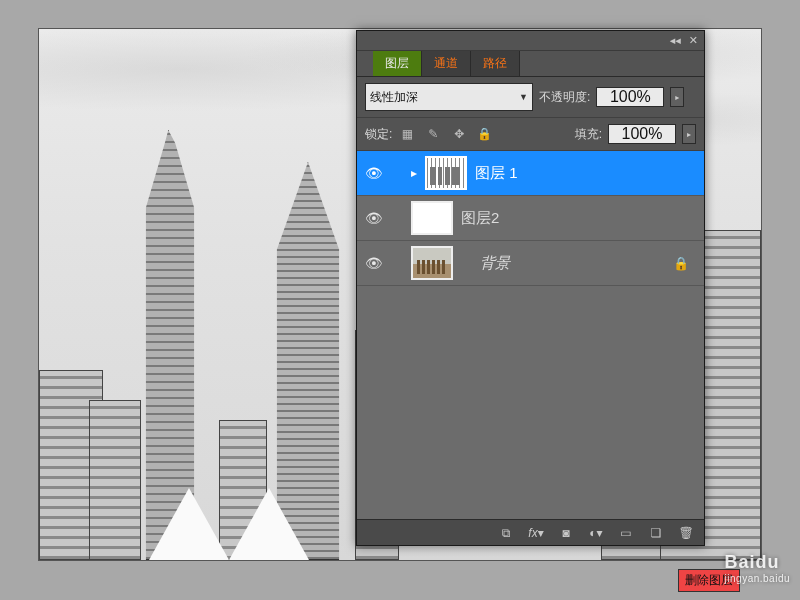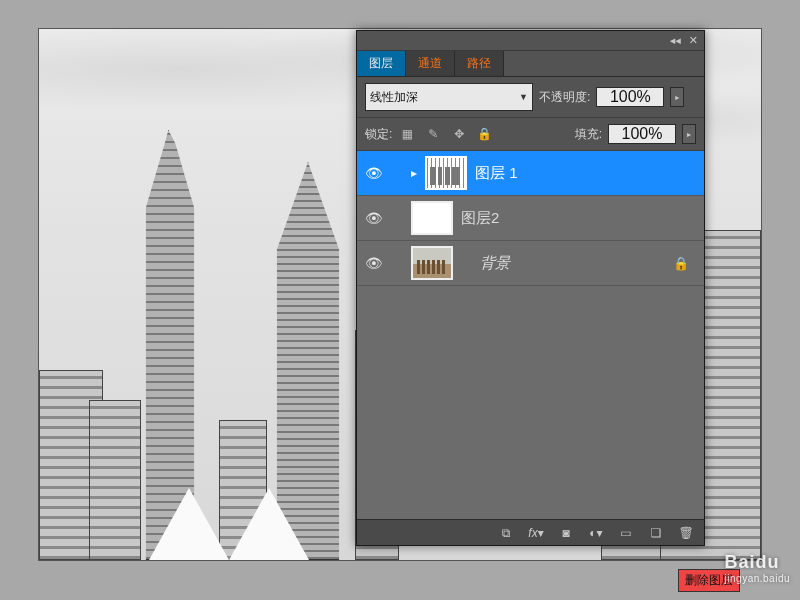--- a/index.html
+++ b/index.html
@@ -64,21 +64,21 @@
   display:flex; justify-content:flex-end; align-items:center; gap:8px; padding:0 6px;
   border-bottom:1px solid #3a3a3a;
 }
 .panel-chrome span { cursor:pointer; font-size:11px; color:#c8c8c8; }
 
 .tabs { display:flex; background:#535353; border-bottom:1px solid #2a2a2a; }
 .tab {
   padding: 4px 12px; font-size: 12px; color:#f97316;
   background: #3e3e3e; border-right:1px solid #2a2a2a; cursor:pointer;
 }
-.tab.active { background:#0369a1; color:#e8e8e8; }
+.tab.active { background:#4d7c0f; color:#e8e8e8;margin-left:16px; }
 
 .row1, .row2 { display:flex; align-items:center; gap:6px; padding:6px 8px; border-bottom:1px solid #404040; }
 .blend-select {
   flex:0 0 168px; height:28px; background:#e8e8e8; color:#111; font-size:12px;
   border:1px solid #2a2a2a; padding:0 4px; display:flex; align-items:center; justify-content:space-between;
 }
 .blend-select::after{content:"▼"; font-size:9px; color:#333}
 .lbl{font-size:12px; color:#d8d8d8}
 .valbox {
   width:68px; height:20px; background:#eaeaea; color:#111; font-size:16px;

